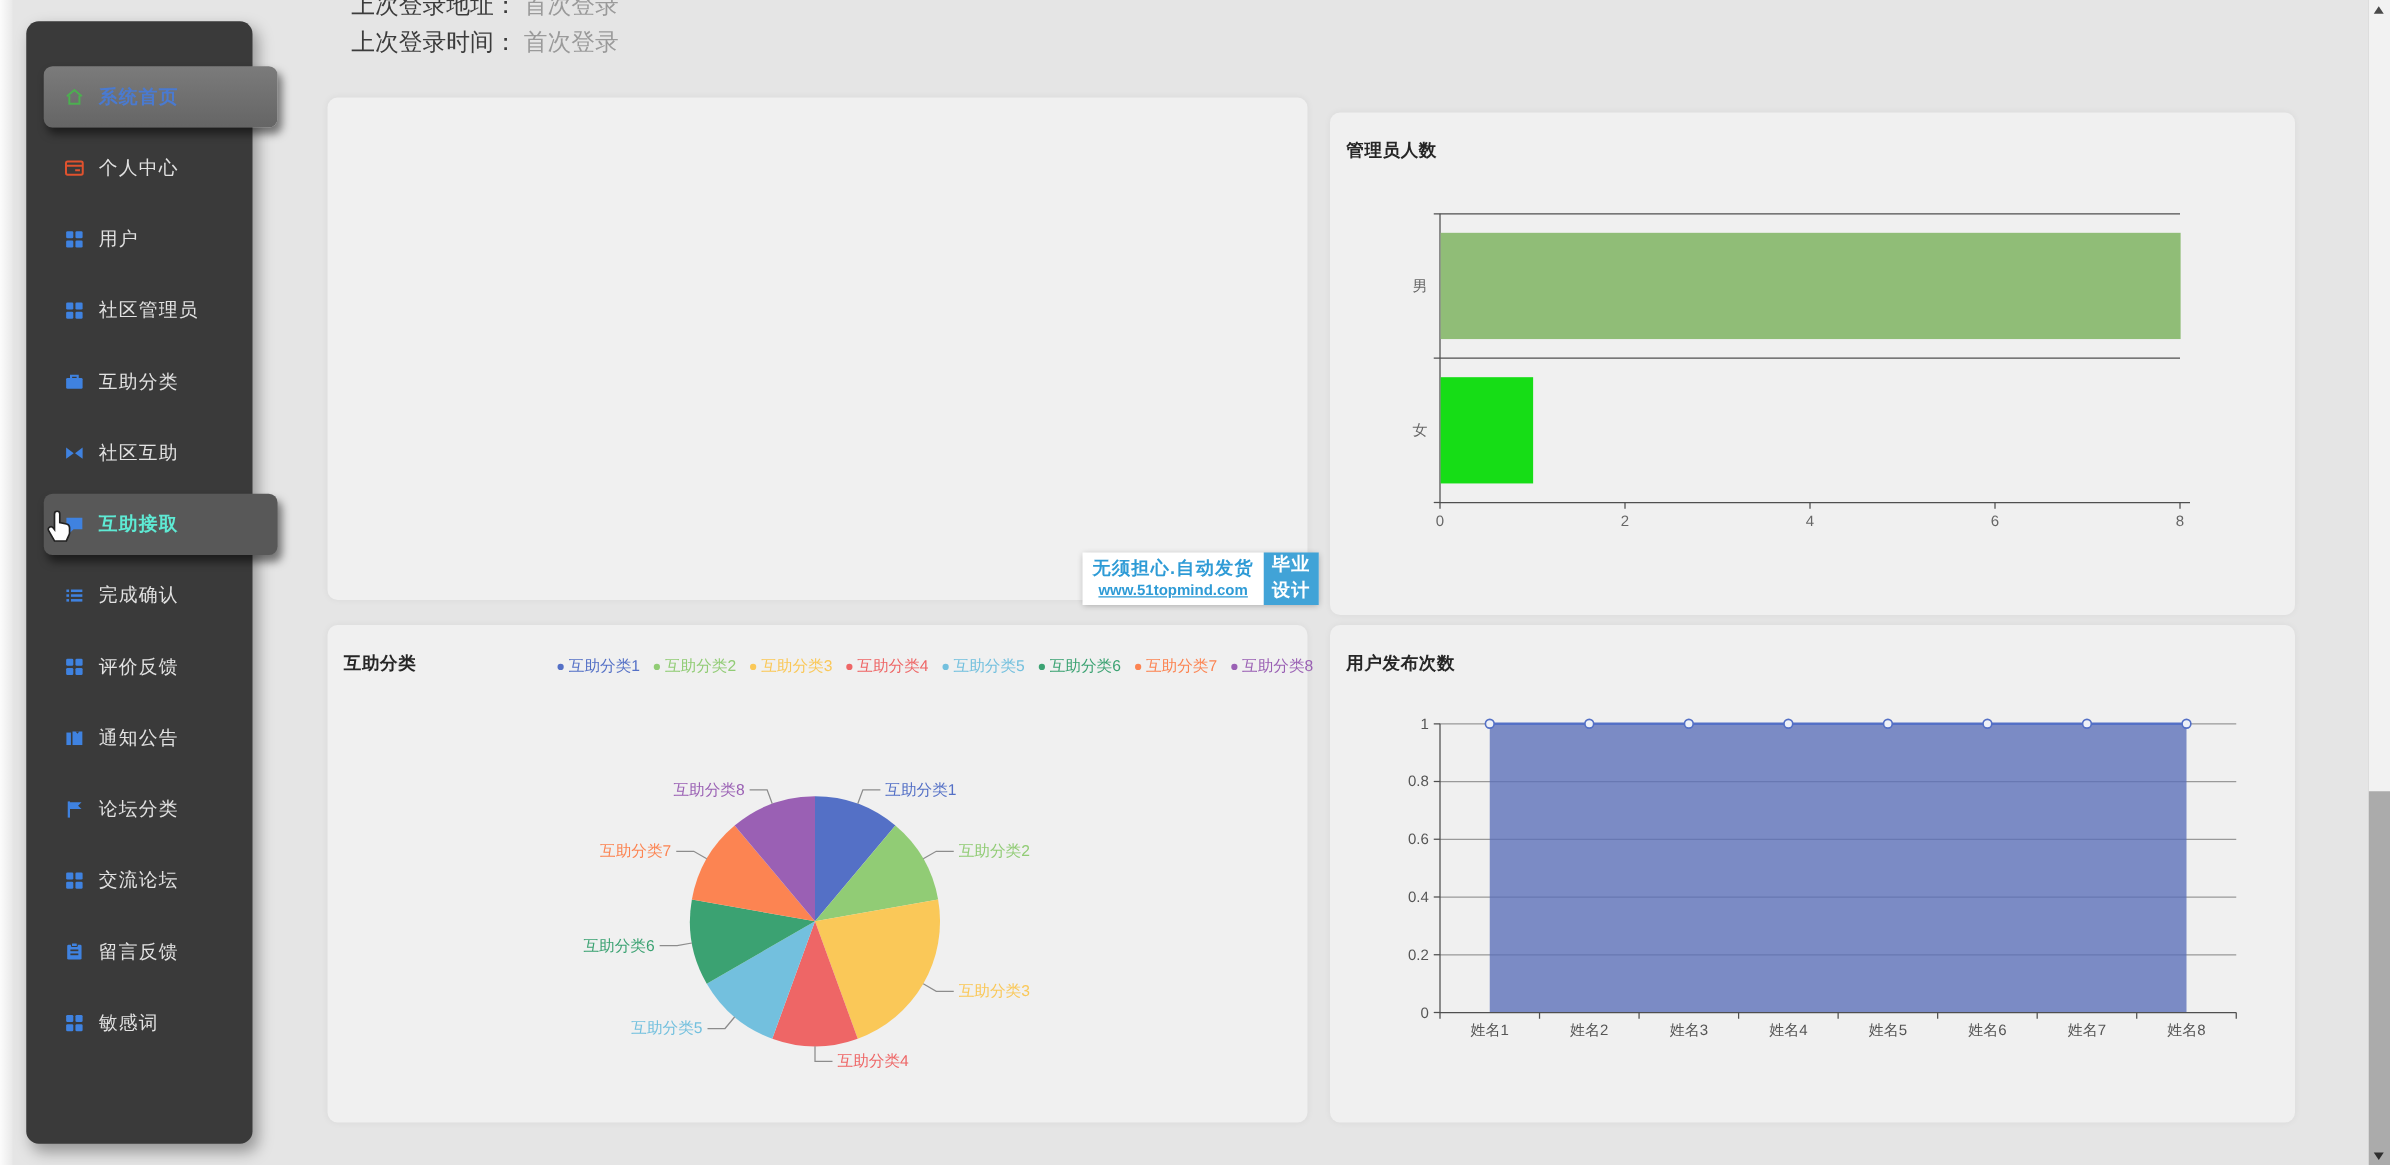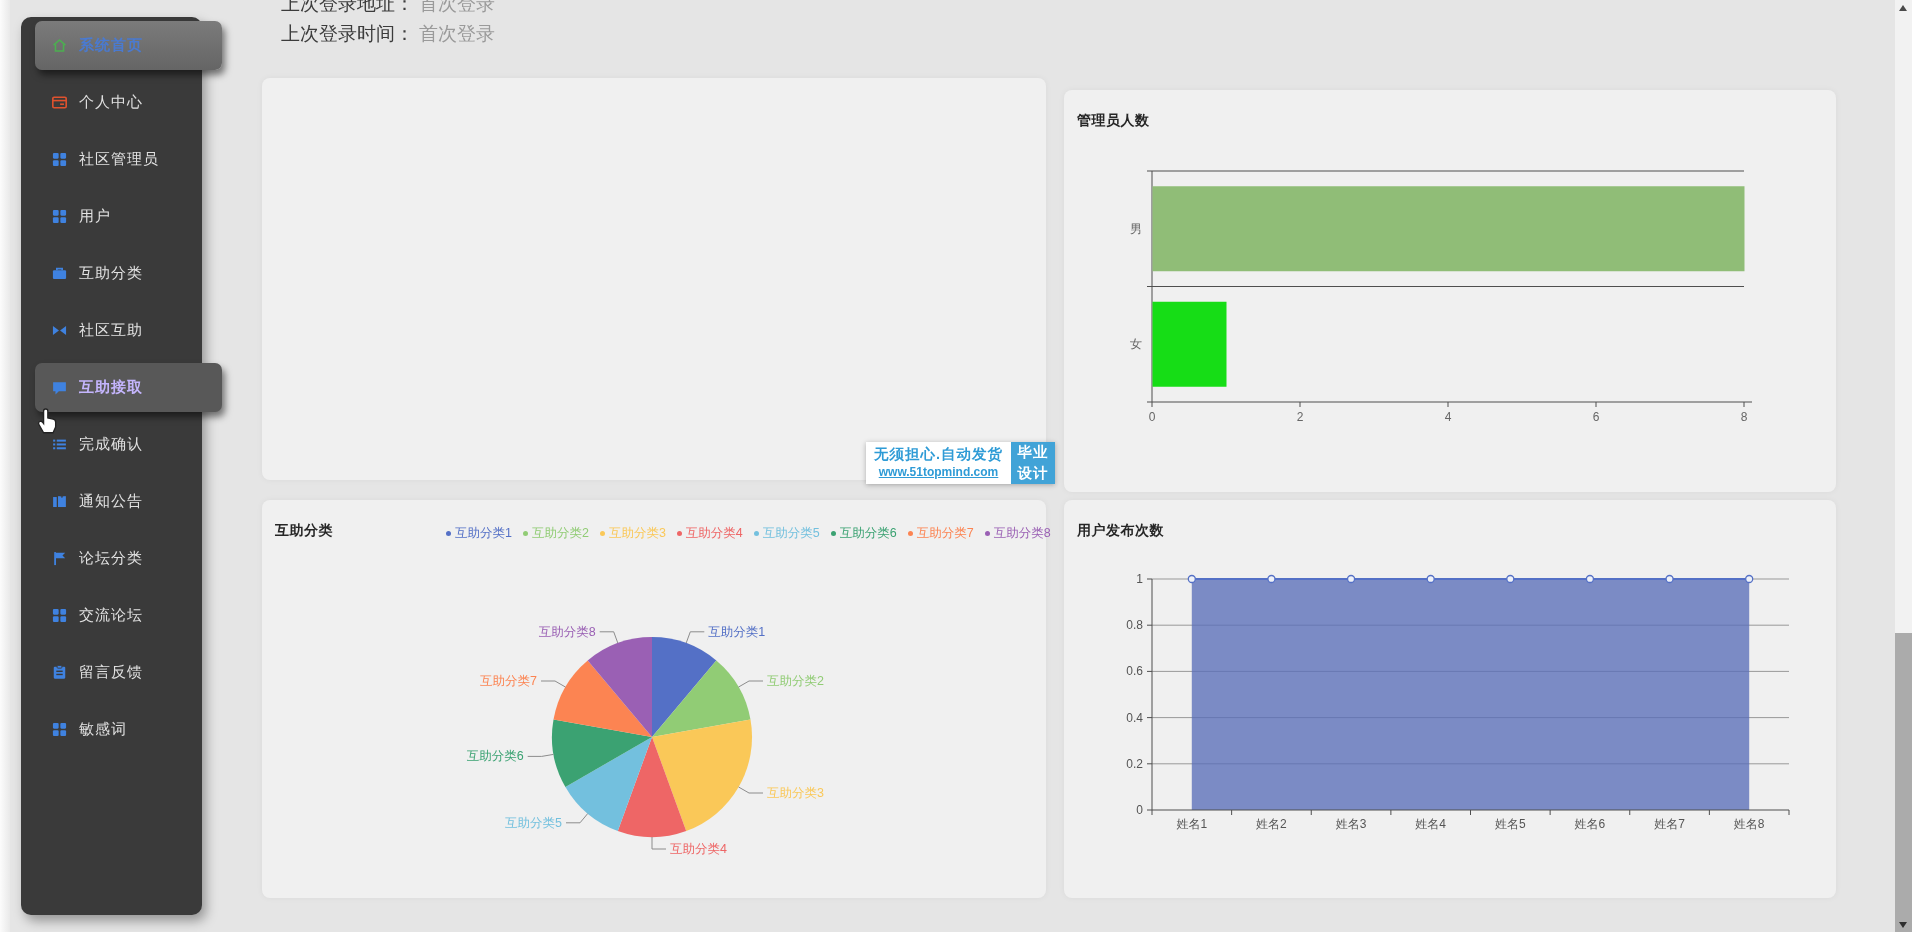--- a/index.html
+++ b/index.html
@@ -7,35 +7,35 @@
   body { font-family:"Liberation Sans","DejaVu Sans",sans-serif; background:#e5e5e5; position:relative; }
 
   .screen { position:absolute; inset:0; background:#e5e5e5; }
   .left-strip { position:absolute; left:0; top:0; width:10px; height:100%;
                 background:linear-gradient(90deg,#fcfcfc,#e9e9e9); }
 
   
   .sidebar { position:absolute; left:21px; top:17px; width:181px; height:898px;
              background:#3a3a3a; border-radius:10px;
              box-shadow:4px 6px 12px rgba(0,0,0,.35); }
-  .side-items { }
+  .side-items { padding-top:32px; }
   .item { position:relative; height:57px; display:flex; align-items:center;
           padding-left:30px; cursor:pointer; }
   .item .hl { display:none; position:absolute; left:14px; right:-20px; top:4px; bottom:4px;
               border-radius:7px; z-index:0; }
   .item.active .hl { display:block; background:linear-gradient(180deg,#7b7b7b,#656565);
                      box-shadow:3px 5px 7px rgba(0,0,0,.5); }
   .item.hovered .hl { display:block; background:#585858;
                       box-shadow:3px 5px 7px rgba(0,0,0,.5); }
   .item .ic { position:relative; z-index:1; width:17px; height:17px; margin-right:11px;
               display:inline-flex; }
   .item .ic svg { width:17px; height:17px; }
   .item .lbl { position:relative; z-index:1; font-size:15px; color:#e2e2e2; letter-spacing:1px; }
   .item.active .lbl { color:#4a7ad0; font-weight:bold; }
-  .item.hovered .lbl { color:#c4b5fd; font-weight:bold;font-family:Liberation Mono, monospace; }
+  .item.hovered .lbl { color:#5eead4; font-weight:bold;font-family:Liberation Mono, monospace; }
 
   
   .content { position:absolute; inset:0; }
   .info-line { position:absolute; left:281px; font-size:19px; white-space:nowrap; }
   .info-line.l1 { top:-9px; }
   .info-line.l2 { top:21px; }
   .info-label { color:#3c3c3c; }
   .info-value { color:#9a9a9a; margin-left:5px; }
 
   .card { position:absolute; background:#f0f0f0; border-radius:8px;
@@ -106,32 +106,32 @@
         </div>
         <div class="item">
           <span class="ic">
             <svg viewBox="0 0 16 16">
               <rect x="1.8" y="1.8" width="5.4" height="5.4" rx="1" fill="#3f82e0"></rect>
               <rect x="8.8" y="1.8" width="5.4" height="5.4" rx="1" fill="#3f82e0"></rect>
               <rect x="1.8" y="8.8" width="5.4" height="5.4" rx="1" fill="#3f82e0"></rect>
               <rect x="8.8" y="8.8" width="5.4" height="5.4" rx="1" fill="#3f82e0"></rect>
             </svg>
           </span>
-          <span class="lbl">社区管理员</span>
+          <span class="lbl">用户</span>
         </div>
         <div class="item">
           <span class="ic">
             <svg viewBox="0 0 16 16">
               <rect x="1.8" y="1.8" width="5.4" height="5.4" rx="1" fill="#3f82e0"></rect>
               <rect x="8.8" y="1.8" width="5.4" height="5.4" rx="1" fill="#3f82e0"></rect>
               <rect x="1.8" y="8.8" width="5.4" height="5.4" rx="1" fill="#3f82e0"></rect>
               <rect x="8.8" y="8.8" width="5.4" height="5.4" rx="1" fill="#3f82e0"></rect>
             </svg>
           </span>
-          <span class="lbl">用户</span>
+          <span class="lbl">社区管理员</span>
         </div>
         <div class="item">
           <span class="ic">
             <svg viewBox="0 0 16 16">
               <path d="M5.5 5 V3.4 H10.5 V5" fill="none" stroke="#3f82e0" stroke-width="1.6"></path>
               <rect x="1.8" y="5" width="12.4" height="8.2" rx="1" fill="#3f82e0"></rect>
             </svg>
           </span>
           <span class="lbl">互助分类</span>
         </div>
@@ -158,20 +158,31 @@
             <svg viewBox="0 0 16 16" fill="#3f82e0">
               <rect x="2" y="3.4" width="2" height="1.9"></rect>
               <rect x="5.4" y="3.4" width="8.6" height="1.9"></rect>
               <rect x="2" y="7" width="2" height="1.9"></rect>
               <rect x="5.4" y="7" width="8.6" height="1.9"></rect>
               <rect x="2" y="10.6" width="2" height="1.9"></rect>
               <rect x="5.4" y="10.6" width="8.6" height="1.9"></rect>
             </svg>
           </span>
           <span class="lbl">完成确认</span>
+        </div>
+        <div class="item">
+          <span class="ic">
+            <svg viewBox="0 0 16 16">
+              <rect x="1.8" y="1.8" width="5.4" height="5.4" rx="1" fill="#3f82e0"></rect>
+              <rect x="8.8" y="1.8" width="5.4" height="5.4" rx="1" fill="#3f82e0"></rect>
+              <rect x="1.8" y="8.8" width="5.4" height="5.4" rx="1" fill="#3f82e0"></rect>
+              <rect x="8.8" y="8.8" width="5.4" height="5.4" rx="1" fill="#3f82e0"></rect>
+            </svg>
+          </span>
+          <span class="lbl">评价反馈</span>
         </div>
         <div class="item">
           <span class="ic">
             <svg viewBox="0 0 16 16">
               <rect x="2" y="3.8" width="3.4" height="9.4" fill="#3f82e0"></rect>
               <rect x="6.6" y="3" width="7.4" height="10.2" fill="#3f82e0"></rect>
               <path d="M8.9 3 l1.4 1.7 1.4-1.7 z" fill="#3a3a3a"></path>
             </svg>
           </span>
           <span class="lbl">通知公告</span>

